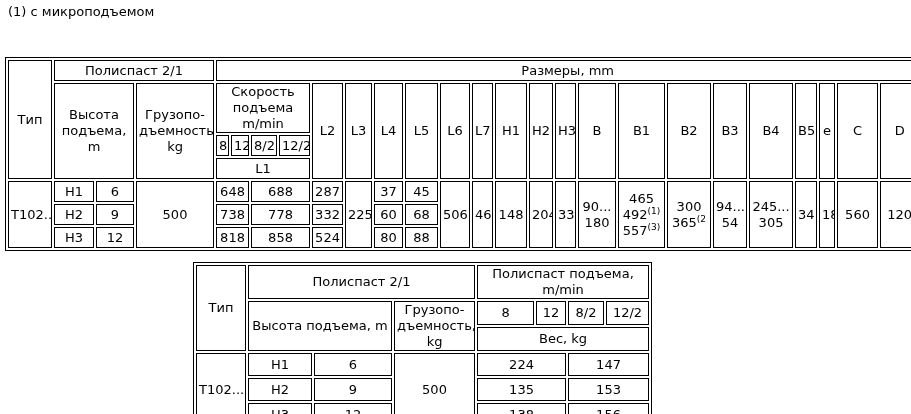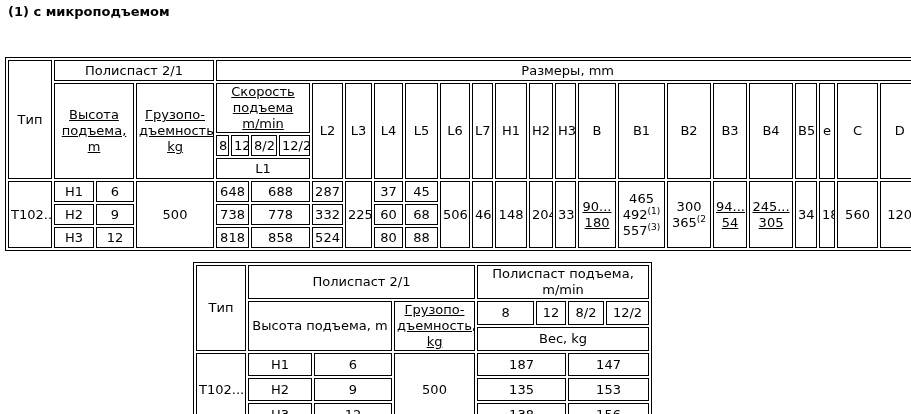--- a/index.html
+++ b/index.html
@@ -1,31 +1,31 @@
 <!DOCTYPE html>
 <html><head>
 <meta charset="utf-8">
 <style>
   html,body{margin:0;padding:0;background:#fff;}
   body{
     position:relative;width:911px;height:414px;
     font-family:"DejaVu Sans","Liberation Sans",sans-serif;
     font-size:13px;color:#000;
   }
-  .notes{position:absolute;left:8px;top:4px;line-height:16px;white-space:nowrap;font-weight:bold;}
+  .notes{position:absolute;left:8px;top:4px;line-height:16px;white-space:nowrap;}
   table{
     position:absolute;border-collapse:separate;border-spacing:2px;
     border:1px solid #000;table-layout:fixed;background:#fff;
   }
   th,td{
     border:1px solid #000;text-align:center;vertical-align:middle;
     font-weight:normal;padding:0 2px;line-height:16px;overflow:hidden;
     font-size:13px;
   }
-  .pre{white-space:pre-line;text-decoration:underline;}
+  .pre{white-space:pre-line;}
   sup{font-size:9px;vertical-align:super;line-height:0;}
   #t1{left:5px;top:57px;width:903px;}
   #t2{left:193px;top:262px;width:457px;}
   #t1 tr{height:21px;}
   #t1 tr:nth-child(2){height:auto;}
   #t2 tr{height:21px;}
   #t2 tr:nth-child(n+4){height:23px;}
   .cellline{line-height:16px;}
 </style>
 </head>
@@ -190,21 +190,21 @@
     <th>12/2</th>
   </tr>
   <tr>
     <th colspan="4">Вес, kg</th>
   </tr>
   <tr>
     <td rowspan="3">Т102...</td>
     <td>H1</td>
     <td>6</td>
     <td rowspan="3">500</td>
-    <td colspan="2">187</td>
+    <td colspan="2">224</td>
     <td colspan="2">147</td>
   </tr>
   <tr>
     <td>H2</td>
     <td>9</td>
     <td colspan="2">135</td>
     <td colspan="2">153</td>
   </tr>
   <tr>
     <td>H3</td>

